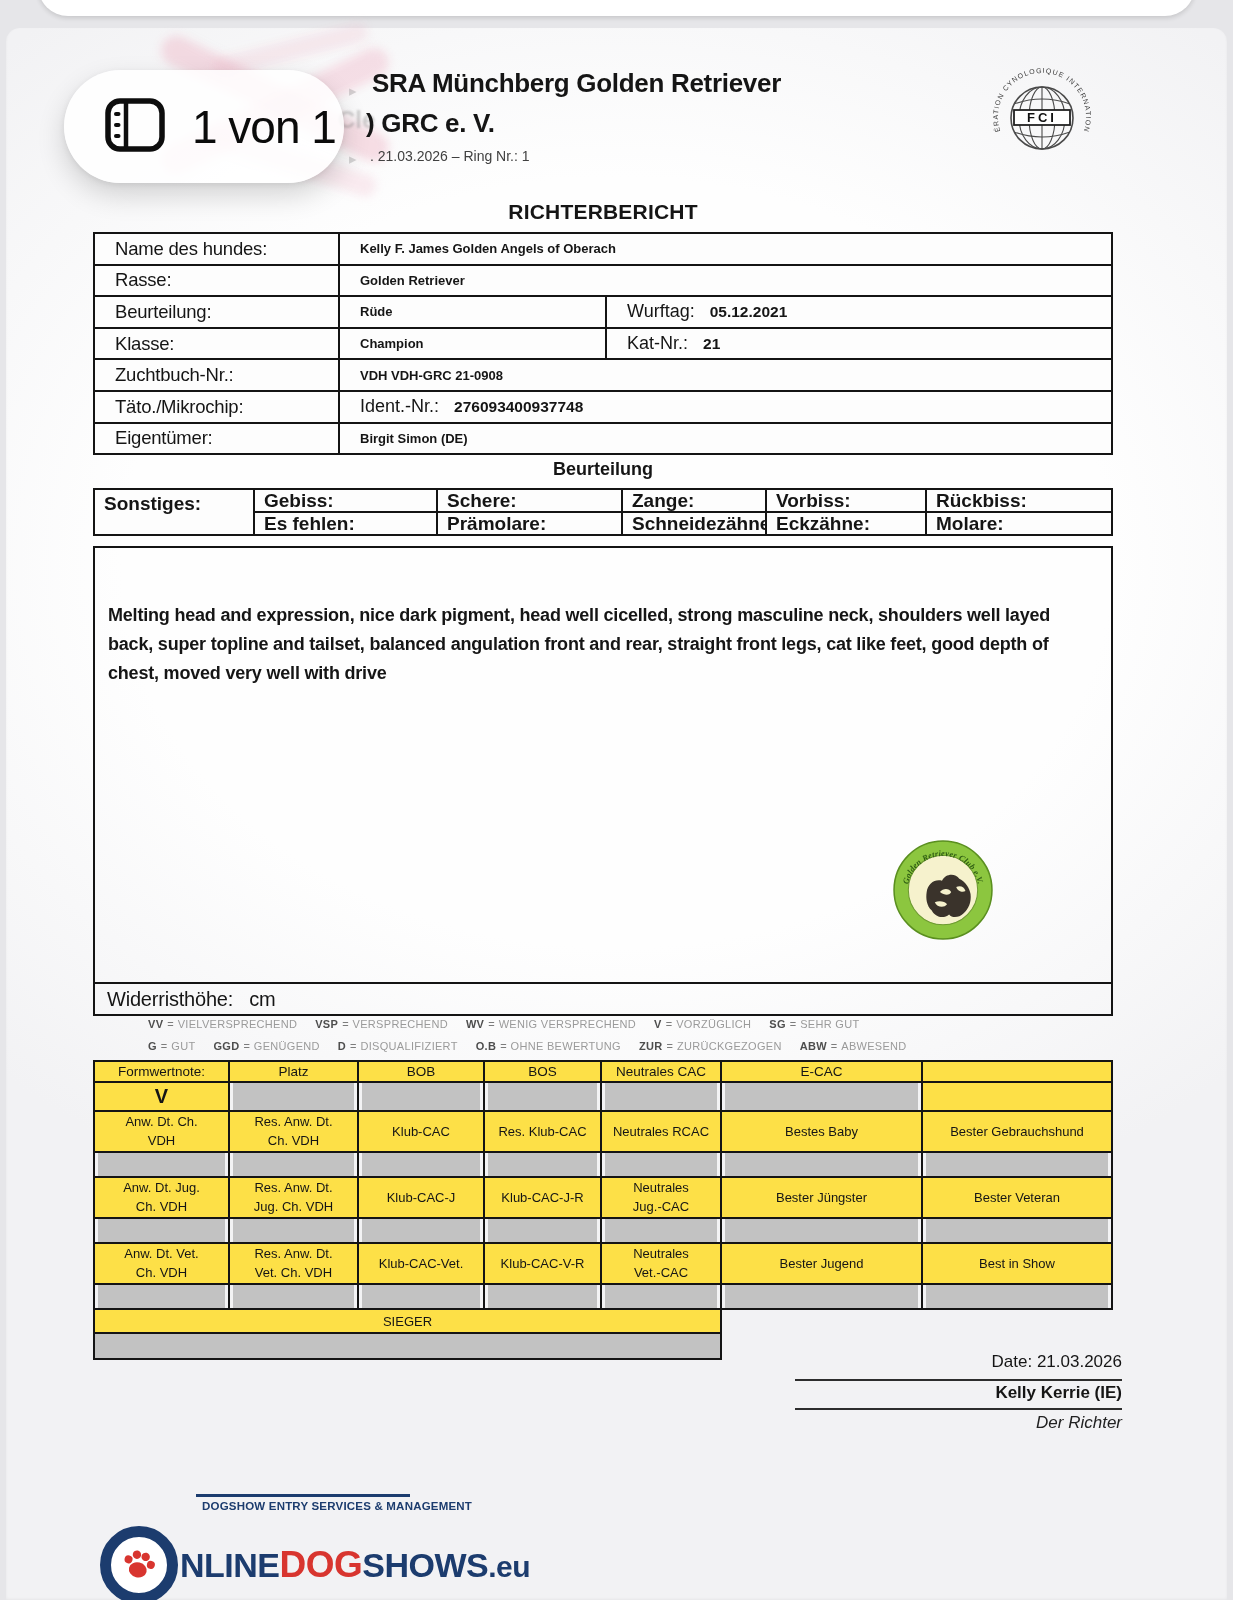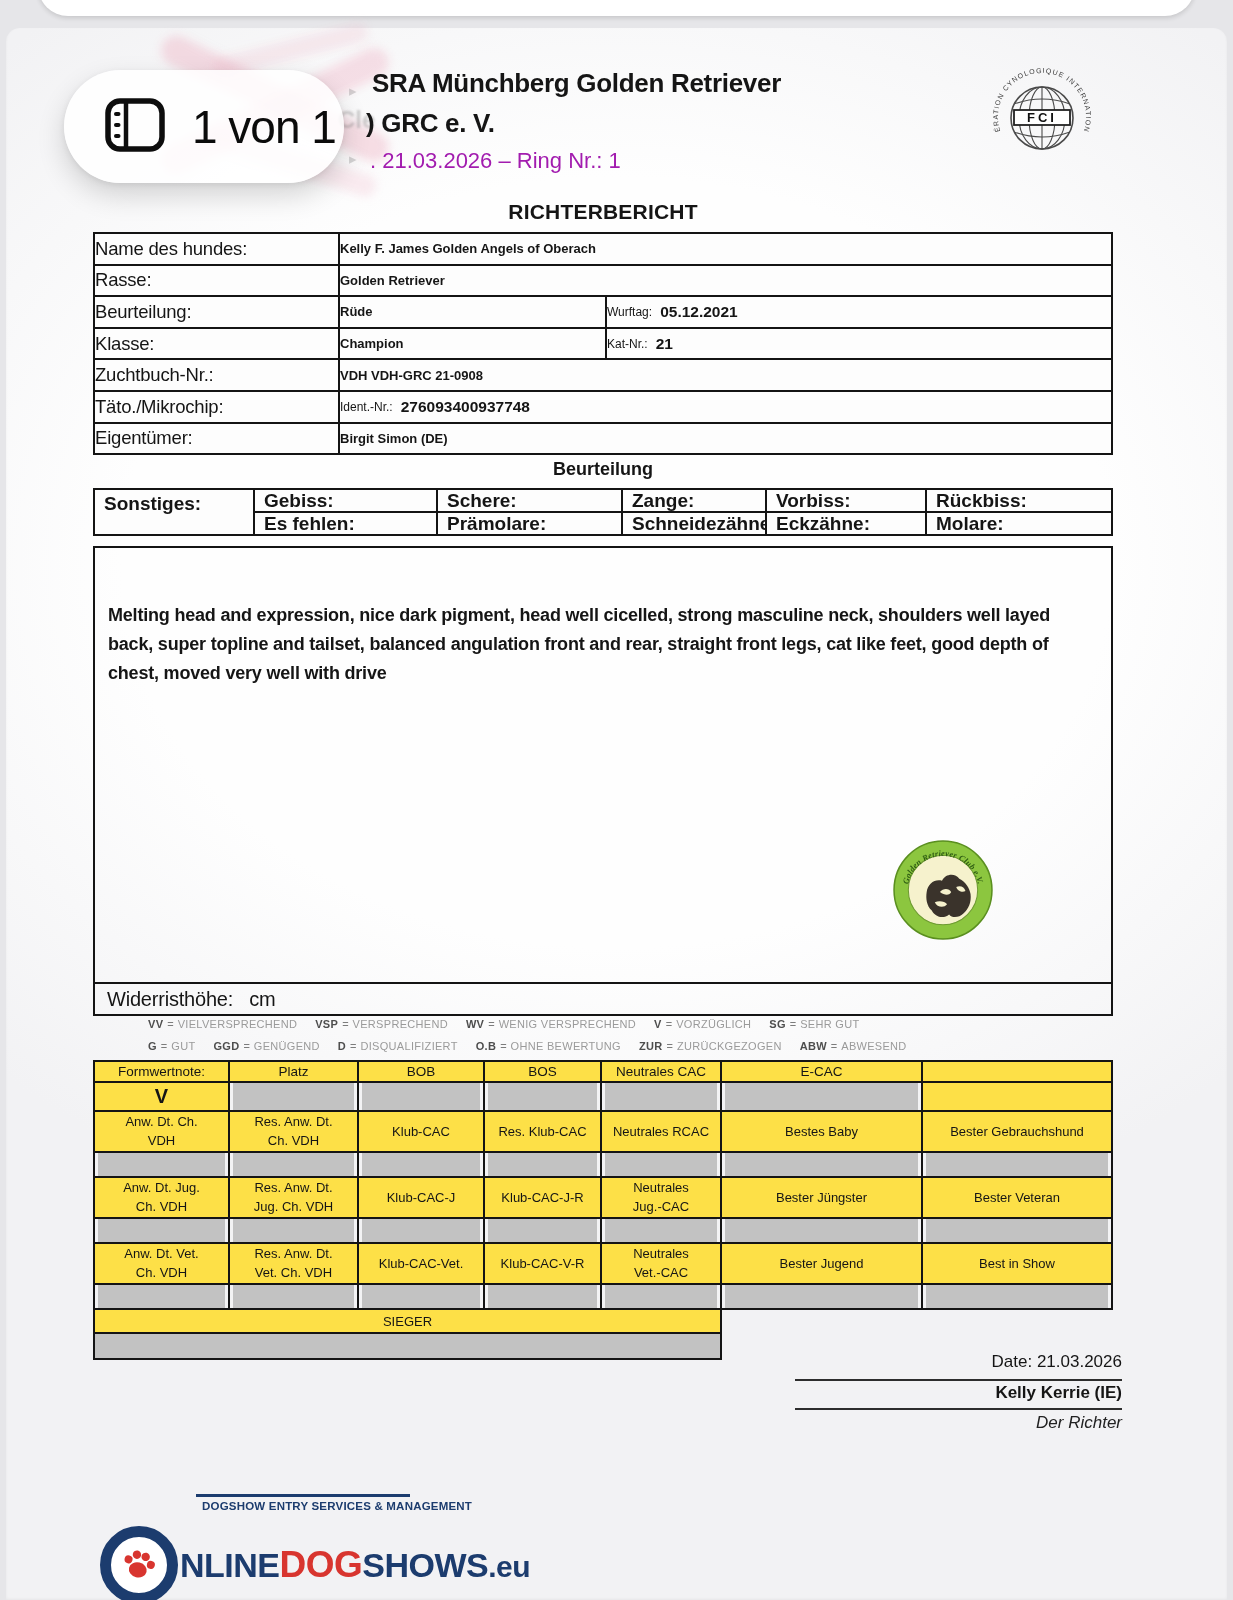--- a/index.html
+++ b/index.html
@@ -24,36 +24,36 @@
 
   
   .pill{position:absolute;left:64px;top:70px;width:280px;height:113px;border-radius:57px;
         background:rgba(255,255,255,0.86);box-shadow:0 12px 28px rgba(0,0,0,0.16),0 2px 6px rgba(0,0,0,0.08);
         display:flex;align-items:center;padding-left:40px;box-sizing:border-box;gap:26px;z-index:5;}
   .pill-label{font-size:46px;color:#0b0b0b;letter-spacing:-1px;}
 
   
   .h1a{position:absolute;left:372px;top:68px;font-size:26px;font-weight:bold;letter-spacing:-0.3px;}
   .h1b{position:absolute;left:366px;top:108px;font-size:26px;font-weight:bold;letter-spacing:-0.3px;}
-  .h1c{position:absolute;left:370px;top:148px;font-size:22px;color:#a21caf;}
+  .h1c{position:absolute;left:370px;top:148px;font-size:14px;color:#404040;}
 
   .fci{position:absolute;left:992px;top:66px;}
   .grc{position:absolute;left:892px;top:337px;}
 
   .rtitle{position:absolute;left:93px;top:200px;width:1020px;text-align:center;font-size:21px;font-weight:bold;letter-spacing:0.2px;}
 
   
   .itbl{position:absolute;left:93px;top:232px;width:1020px;display:grid;
         grid-template-columns:243px 265px 1fr;grid-auto-rows:29.6px;gap:2px;padding:2px;
         background:#141414;box-sizing:border-box;}
-  .itbl>div{background:#fdfdfd;display:flex;align-items:center;padding-left:0;box-sizing:border-box;overflow:hidden;}
+  .itbl>div{background:#fdfdfd;display:flex;align-items:center;padding-left:20px;box-sizing:border-box;overflow:hidden;}
   .ilabel{font-size:18.5px;letter-spacing:-0.2px;}
   .ival{font-weight:bold;font-size:13px;}
   .span2{grid-column:span 2;}
-  .mixed .pfx{font-size:12px;margin-right:8px;font-weight:normal;}
+  .mixed .pfx{font-size:18px;margin-right:15px;font-weight:normal;}
   .mixed .val{font-weight:bold;font-size:15.5px;}
 
   .btitle{position:absolute;left:93px;top:459px;width:1020px;text-align:center;font-size:18px;font-weight:bold;}
 
   
   .gtbl{position:absolute;left:93px;top:488px;width:1020px;display:grid;
         grid-template-columns:158px 181px 183px 142px 158px 1fr;grid-auto-rows:21px;gap:2px;padding:2px;
         background:#141414;box-sizing:border-box;}
   .gtbl>div{background:#fdfdfd;display:flex;align-items:center;padding-left:9px;font-size:19px;box-sizing:border-box;font-weight:bold;}
   .gb{font-weight:bold;}

